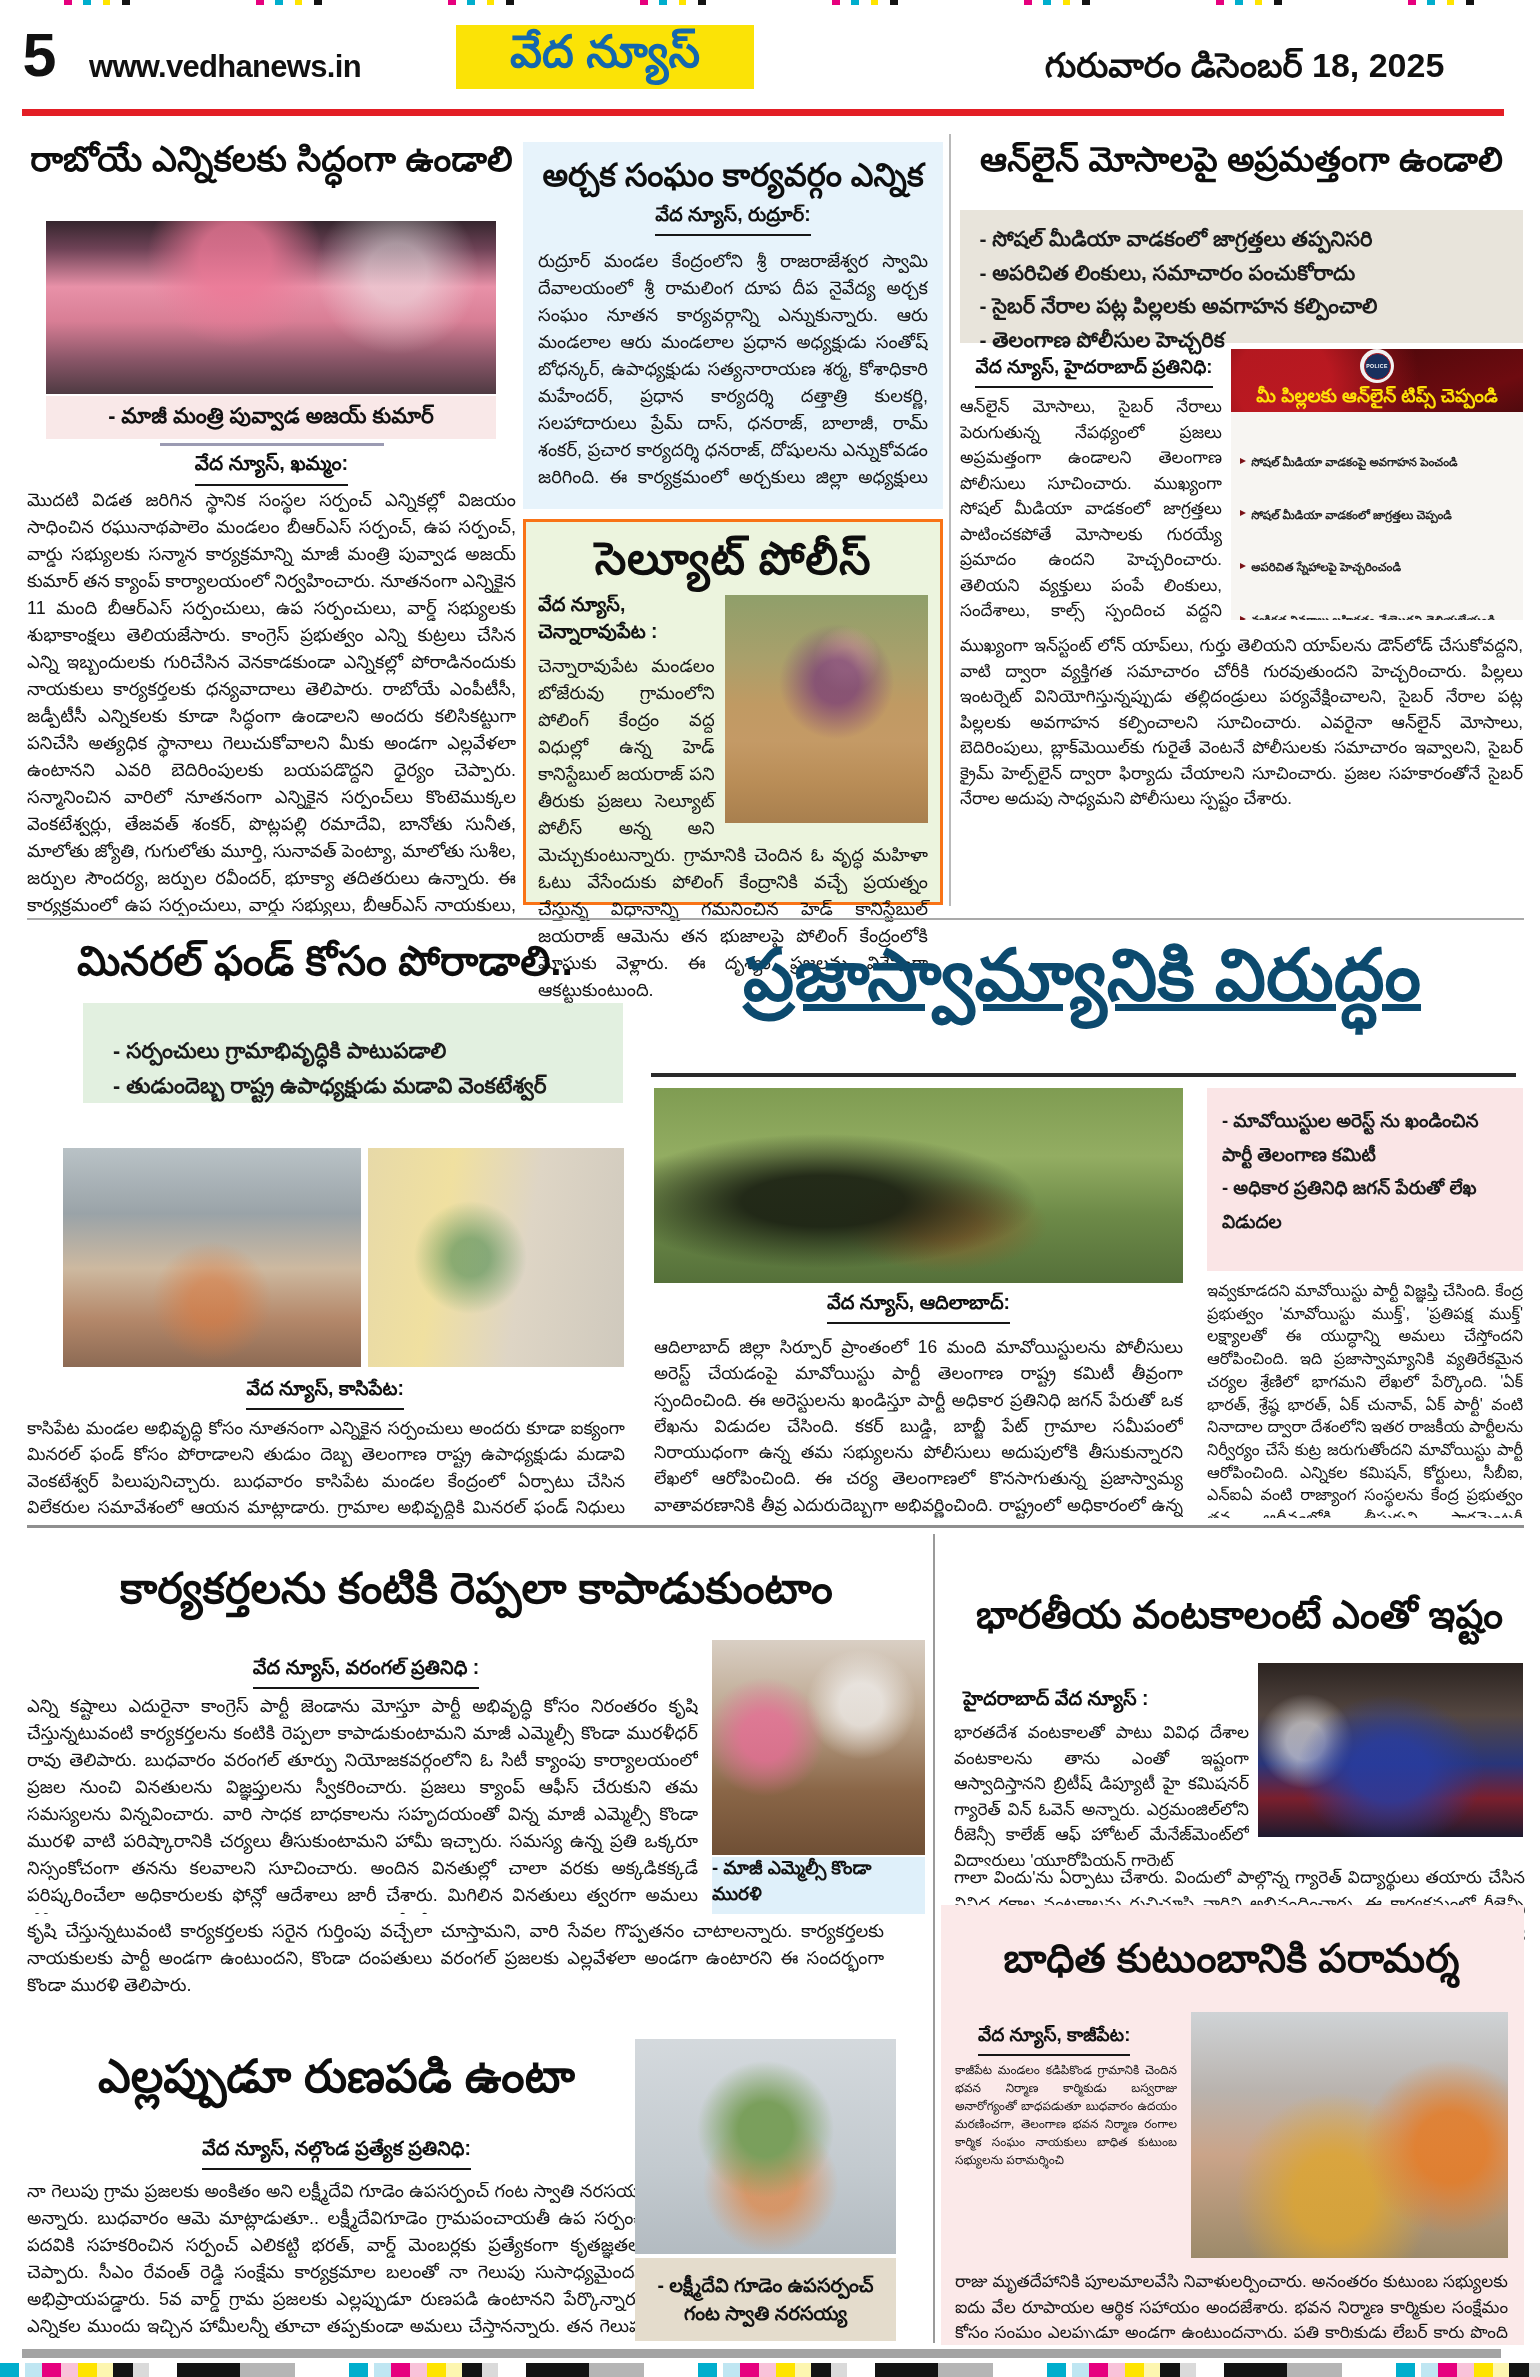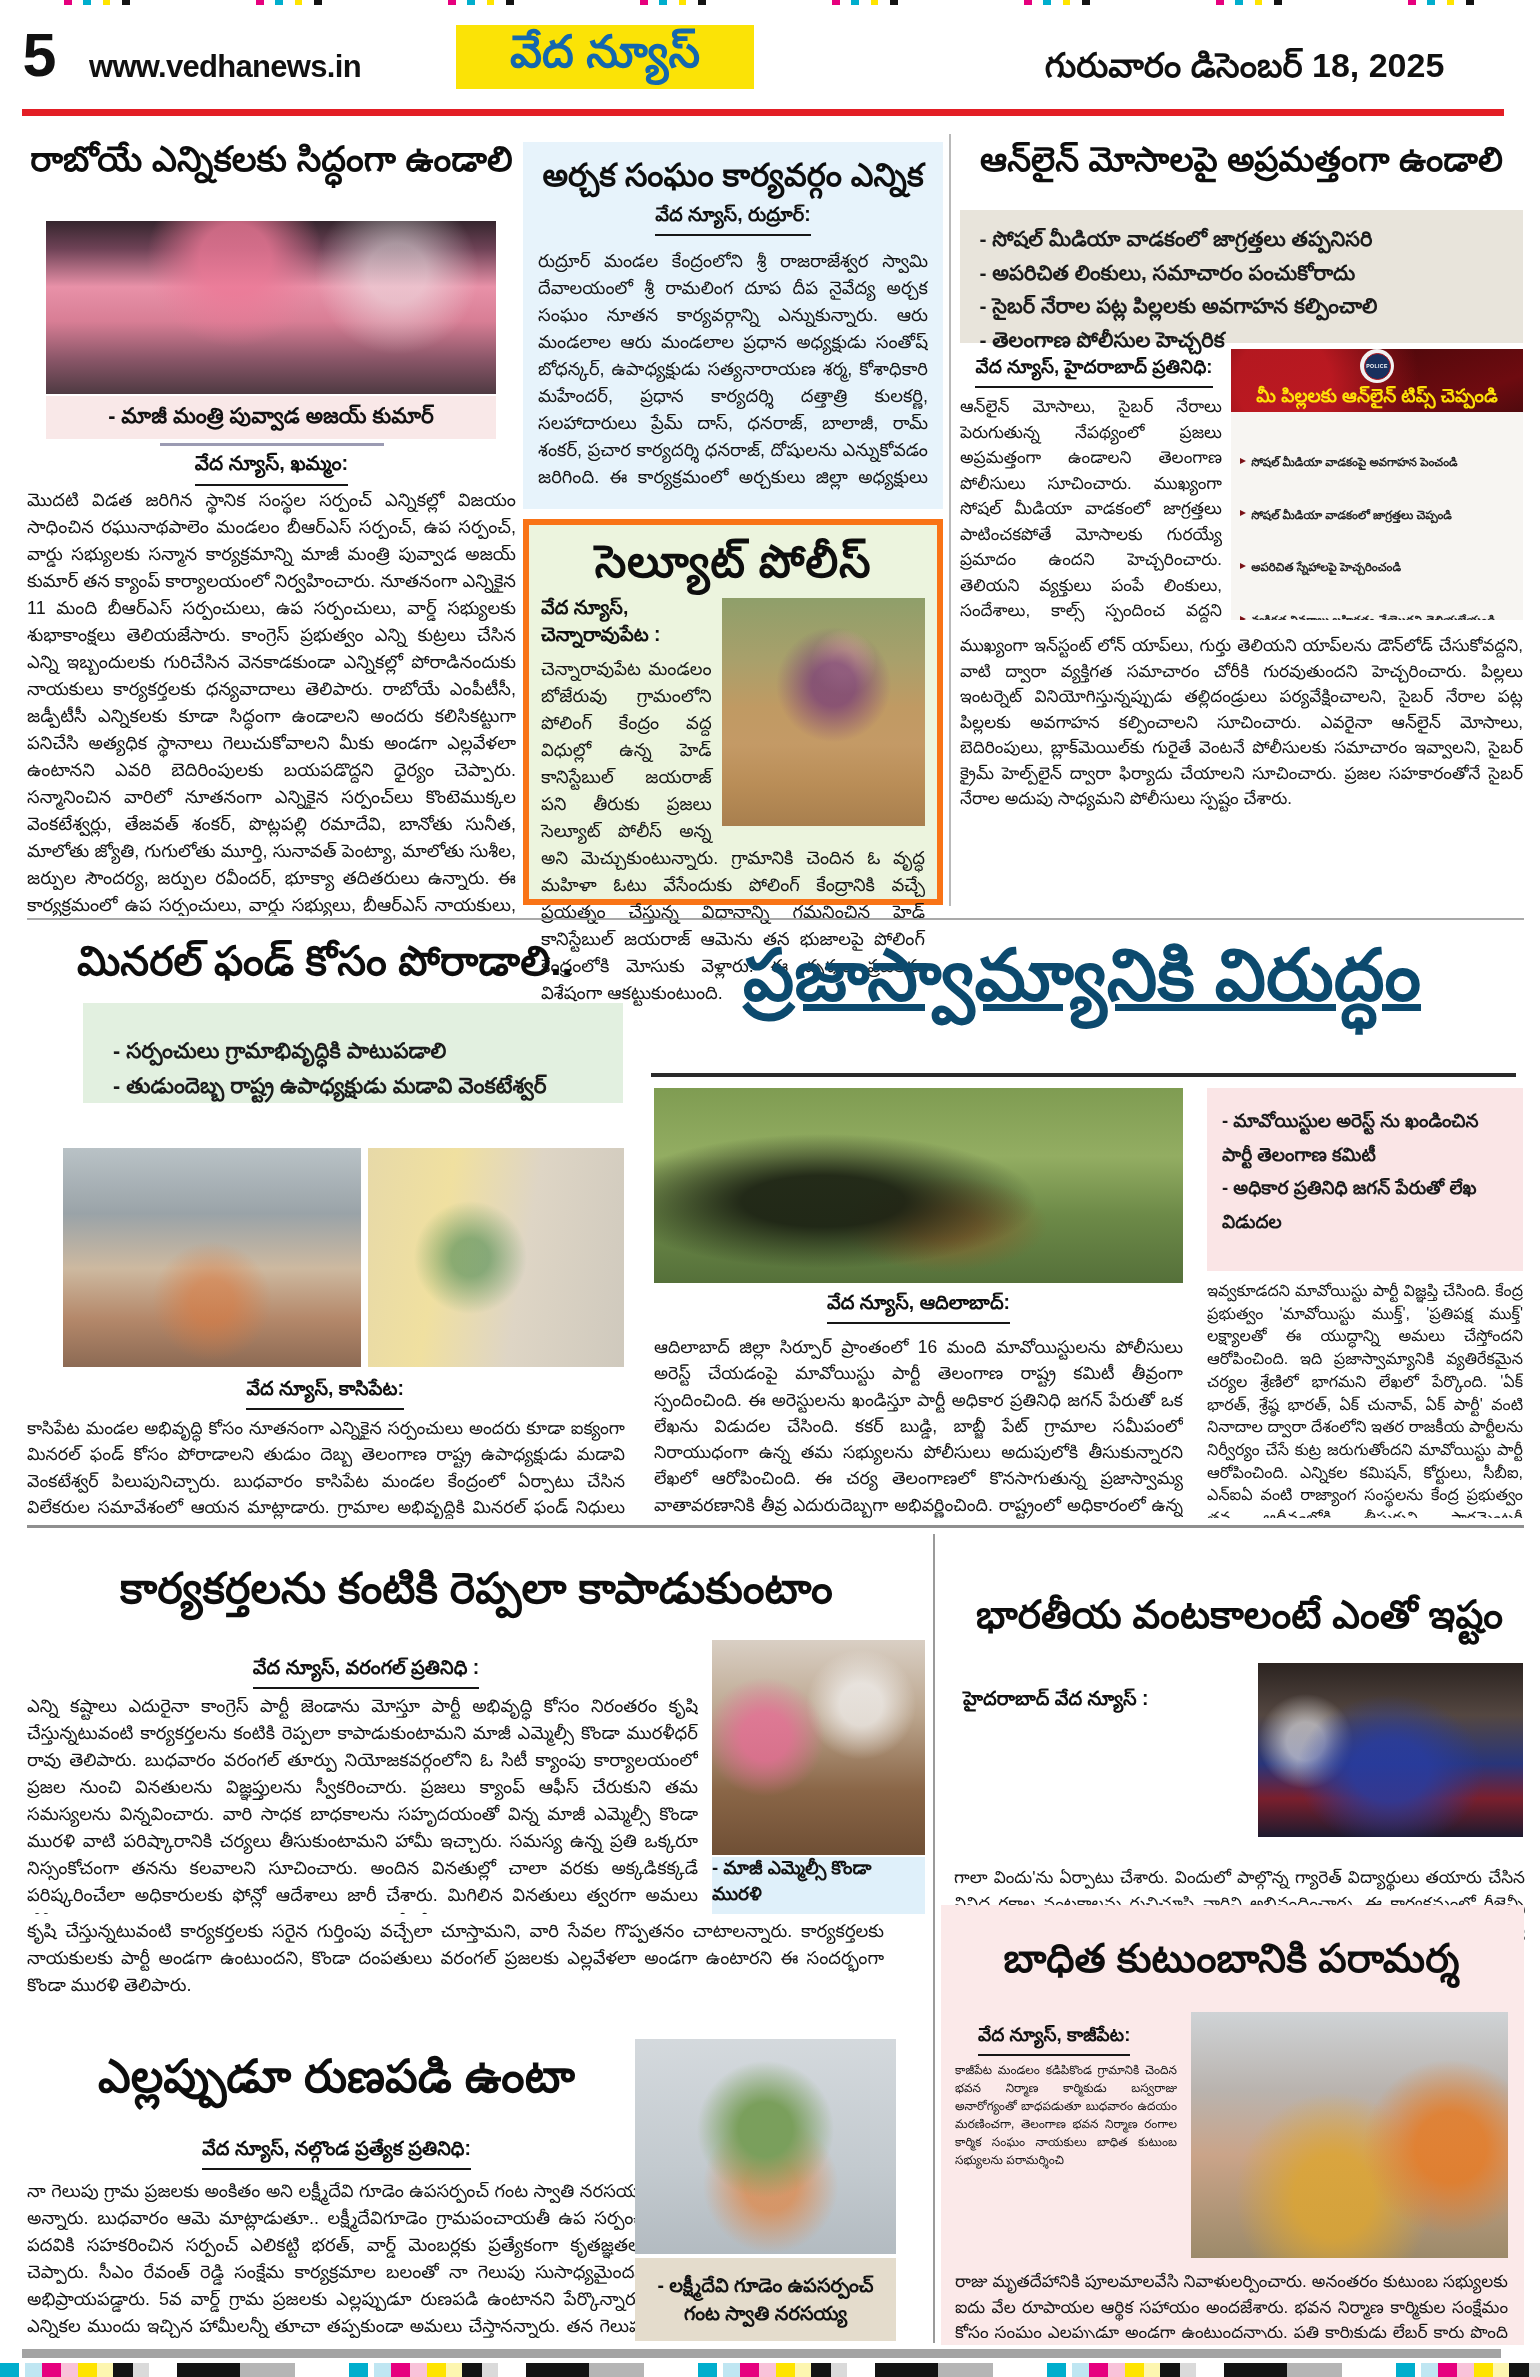--- a/index.html
+++ b/index.html
@@ -78,21 +78,21 @@
   <div class="abs body-text" style="left:27px;top:487px;width:489px;height:429px;font-size:18px;overflow:hidden;">మొదటి విడత జరిగిన స్థానిక సంస్థల సర్పంచ్ ఎన్నికల్లో విజయం సాధించిన రఘునాథపాలెం మండలం బీఆర్ఎస్ సర్పంచ్, ఉప సర్పంచ్, వార్డు సభ్యులకు సన్మాన కార్యక్రమాన్ని మాజీ మంత్రి పువ్వాడ అజయ్ కుమార్ తన క్యాంప్ కార్యాలయంలో నిర్వహించారు. నూతనంగా ఎన్నికైన 11 మంది బీఆర్ఎస్ సర్పంచులు, ఉప సర్పంచులు, వార్డ్ సభ్యులకు శుభాకాంక్షలు తెలియజేసారు. కాంగ్రెస్ ప్రభుత్వం ఎన్ని కుట్రలు చేసిన ఎన్ని ఇబ్బందులకు గురిచేసిన వెనకాడకుండా ఎన్నికల్లో పోరాడినందుకు నాయకులు కార్యకర్తలకు ధన్యవాదాలు తెలిపారు. రాబోయే ఎంపీటీసీ, జడ్పీటీసీ ఎన్నికలకు కూడా సిద్ధంగా ఉండాలని అందరు కలిసికట్టుగా పనిచేసి అత్యధిక స్థానాలు గెలుచుకోవాలని మీకు అండగా ఎల్లవేళలా ఉంటానని ఎవరి బెదిరింపులకు బయపడొద్దని ధైర్యం చెప్పారు. సన్మానించిన వారిలో నూతనంగా ఎన్నికైన సర్పంచ్‌లు కొంటెముక్కల వెంకటేశ్వర్లు, తేజవత్ శంకర్, పొట్లపల్లి రమాదేవి, బానోతు సునీత, మాలోతు జ్యోతి, గుగులోతు మూర్తి, సునావత్ పెంట్యా, మాలోతు సుశీల, జర్పుల సౌందర్య, జర్పుల రవీందర్, భూక్యా తదితరులు ఉన్నారు. ఈ కార్యక్రమంలో ఉప సర్పంచులు, వార్డు సభ్యులు, బీఆర్ఎస్ నాయకులు, కార్యకర్తలు పెద్ద ఎత్తున పాల్గొన్నారు.</div>
 
   <div class="abs" style="left:523px;top:142px;width:420px;height:367px;background:#e7f3fb;padding:0;box-sizing:border-box;">
     <div class="headline center" style="font-size:32px;margin:16.4px 7.5px 9px;">అర్చక సంఘం కార్యవర్గం ఎన్నిక</div>
     <div class="byline-wrap">
       <span class="byline" style="font-size:19.4px;">వేద న్యూస్, రుద్రూర్:</span>
     </div>
     <div class="body-text" style="margin:12px 15px 0;font-size:18px;height:246px;overflow:hidden;">రుద్రూర్ మండల కేంద్రంలోని శ్రీ రాజరాజేశ్వర స్వామి దేవాలయంలో శ్రీ రామలింగ దూప దీప నైవేద్య అర్చక సంఘం నూతన కార్యవర్గాన్ని ఎన్నుకున్నారు. ఆరు మండలాల ఆరు మండలాల ప్రధాన అధ్యక్షుడు సంతోష్ బోధన్కర్, ఉపాధ్యక్షుడు సత్యనారాయణ శర్మ, కోశాధికారి మహేందర్, ప్రధాన కార్యదర్శి దత్తాత్రి కులకర్ణి, సలహాదారులు ప్రేమ్ దాస్, ధనరాజ్, బాలాజీ, రామ్ శంకర్, ప్రచార కార్యదర్శి ధనరాజ్, దోషులను ఎన్నుకోవడం జరిగింది. ఈ కార్యక్రమంలో అర్చకులు జిల్లా అధ్యక్షులు రాచప్ప, ప్రధాన కార్యదర్శి రాజేశ్వర్ శర్మ, సెక్రెటరీ రాజేందర్, రాష్ట్ర కార్యదర్శి చెన్ బసప్ప, పరమేశ్వర్, శివ స్వామి, సంతోష్ తదితరులు పాల్గొన్నారు.</div>
   </div>
 
-  <div class="abs" style="left:523px;top:519px;width:420px;height:386px;background:#ecf4de;border:6px solid #f97316;box-sizing:border-box;padding:7.5px 12px;">
+  <div class="abs" style="left:523px;top:519px;width:420px;height:386px;background:#ecf4de;border:3px solid #f97316;box-sizing:border-box;padding:7.5px 12px;">
     <div class="headline center" style="font-size:45px;letter-spacing:0.7px;margin:4.5px 0 9px;">సెల్యూట్ పోలీస్</div>
     <div class="photo" style="float:right;width:203px;height:228px;margin:1.5px 0 6px 10.4px;background:
          radial-gradient(circle at 55% 38%, rgba(120,60,120,.75) 0 12%, transparent 32%),
          radial-gradient(circle at 60% 28%, rgba(230,200,150,.8) 0 6%, transparent 16%),
          linear-gradient(180deg,#8f9f6a 0%,#a9a06b 28%,#c09a63 48%,#c49a66 64%,#b98d57 82%,#a87f4e 100%);"></div>
     <div style="font-weight:bold;font-size:19.4px;margin:1.5px 0 6px;">వేద న్యూస్, చెన్నారావుపేట :</div>
     <div class="body-text" style="font-size:18px;">చెన్నారావుపేట మండలం బోజేరువు గ్రామంలోని పోలింగ్ కేంద్రం వద్ద విధుల్లో ఉన్న హెడ్ కానిస్టేబుల్ జయరాజ్ పని తీరుకు ప్రజలు సెల్యూట్ పోలీస్ అన్న అని మెచ్చుకుంటున్నారు. గ్రామానికి చెందిన ఓ వృద్ధ మహిళా ఓటు వేసేందుకు పోలింగ్ కేంద్రానికి వచ్చే ప్రయత్నం చేస్తున్న విధానాన్ని గమనించిన హెడ్ కానిస్టేబుల్ జయరాజ్ ఆమెను తన భుజాలపై పోలింగ్ కేంద్రంలోకి మోసుకు వెళ్లారు. ఈ దృశ్యం ప్రజలను విశేషంగా ఆకట్టుకుంటుంది.</div>
   </div>
 
   <div class="abs vrule" style="left:949px;top:134px;width:1.5px;height:772px;"></div>
@@ -220,20 +220,21 @@
   <div class="abs vrule" style="left:933px;top:1534px;width:2.2px;height:809px;background:#9a9a9a;"></div>
 
   <div class="abs headline center" style="left:954px;top:1593px;width:571px;font-size:39px;">భారతీయ వంటకాలంటే ఎంతో ఇష్టం</div>
   <div class="abs" style="left:963px;top:1687px;">
     <span class="byline-plain" style="font-size:19.4px;">హైదరాబాద్ వేద న్యూస్ :</span>
   </div>
   <div class="abs photo" style="left:1258px;top:1663px;width:265px;height:174px;background:
        radial-gradient(ellipse at 50% 62%, rgba(40,60,160,.85) 0 20%, transparent 50%),
        radial-gradient(circle at 18% 45%, rgba(240,240,240,.6) 0 8%, transparent 20%),
        linear-gradient(180deg,#2b2320 0%,#544741 30%,#28357a 58%,#7a1f2d 78%,#1d1a2e 100%);"></div>
+  <div class="abs body-text" style="left:954px;top:1720px;width:295px;height:146px;font-size:17px;overflow:hidden;">భారతదేశ వంటకాలతో పాటు వివిధ దేశాల వంటకాలను తాను ఎంతో ఇష్టంగా ఆస్వాదిస్తానని బ్రిటీష్ డిప్యూటీ హై కమిషనర్ గ్యారెత్ విన్ ఓవెన్ అన్నారు. ఎర్రమంజిల్‌లోని రీజెన్సీ కాలేజ్ ఆఫ్ హోటల్ మేనేజ్‌మెంట్‌లో విద్యార్థులు 'యూరోపియన్ గార్మెట్</div>
   <div class="abs body-text" style="left:954px;top:1865px;width:571px;height:98px;font-size:17px;overflow:hidden;">గాలా విందు'ను ఏర్పాటు చేశారు. విందులో పాల్గొన్న గ్యారెత్ విద్యార్థులు తయారు చేసిన వివిధ రకాల వంటకాలను రుచిచూసి వారిని అభినందించారు. ఈ కార్యక్రమంలో రీజెన్సీ కళాశాల ప్రిన్సిపాల్ రమేశ్ కుమార్ రెడ్డి, తెలంగాణ చెఫ్స్ అసోసియేషన్ ప్రధానకార్యదర్శి నవీన్ నాగరాజ్, సభ్యులు రిషాన్ అబ్దుల్ ఖదీర్ తదితరులు పాల్గొన్నారు.</div>
 
   <div class="abs" style="left:941px;top:1905px;width:583px;height:440px;background:#fbe9e9;"></div>
   <div class="abs headline center" style="left:955px;top:1936px;width:553px;font-size:40px;">బాధిత కుటుంబానికి పరామర్శ</div>
   <div class="abs" style="left:978px;top:2024px;">
     <span class="byline" style="font-size:18.6px;">వేద న్యూస్, కాజీపేట:</span>
   </div>
   <div class="abs photo" style="left:1191px;top:2012px;width:317px;height:246px;background:
        radial-gradient(circle at 82% 55%, rgba(230,120,30,.8) 0 12%, transparent 30%),
        radial-gradient(ellipse at 45% 75%, rgba(220,165,50,.85) 0 16%, transparent 40%),

